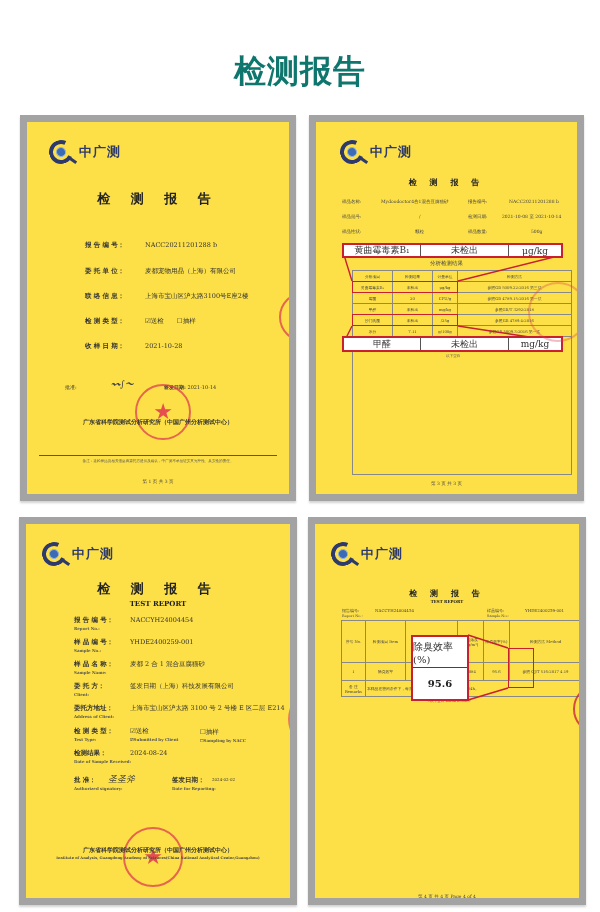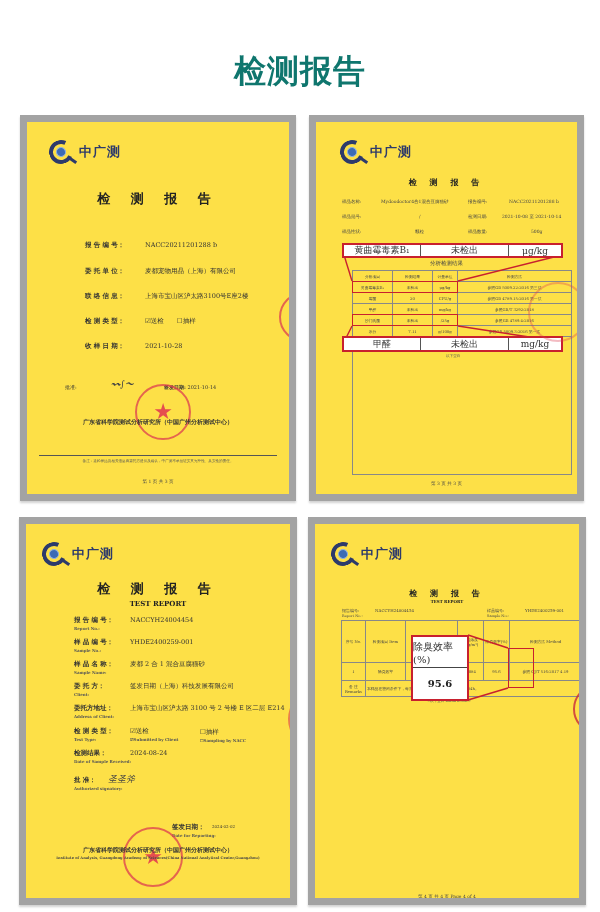--- a/index.html
+++ b/index.html
@@ -253,21 +253,21 @@
 
   <div class="field" style="left:48px;top:225px;">
     <span class="lbl">检测结果：</span><span class="en">Date of Sample Received:</span>
     <span class="val" style="left:56px;">2024-08-24</span>
   </div>
 
   <div class="field" style="left:48px;top:252px;">
     <span class="lbl">批 准：</span><span class="en">Authorized signatory:</span>
   </div>
   <div class="sig" style="left:82px;top:249px;">圣圣斧</div>
-  <div class="field" style="left:146px;top:252px;margin-top:47px;">
+  <div class="field" style="left:146px;top:252px;">
     <span class="lbl">签发日期：</span><span class="en">Date for Reporting:</span>
     <span class="val" style="left:40px;font-size:4px;top:1px;">2024-02-02</span>
   </div>
 
   <div class="stamp" style="left:97px;top:303px;width:60px;height:60px;">
     <span class="star">★</span>
   </div>
   <div class="stamp" style="left:262px;top:170px;width:40px;height:50px;border-color:rgba(220,60,80,0.6);"></div>
 
   <div class="footer-inst" style="top:322px;">广东省科学院测试分析研究所（中国广州分析测试中心）</div>

